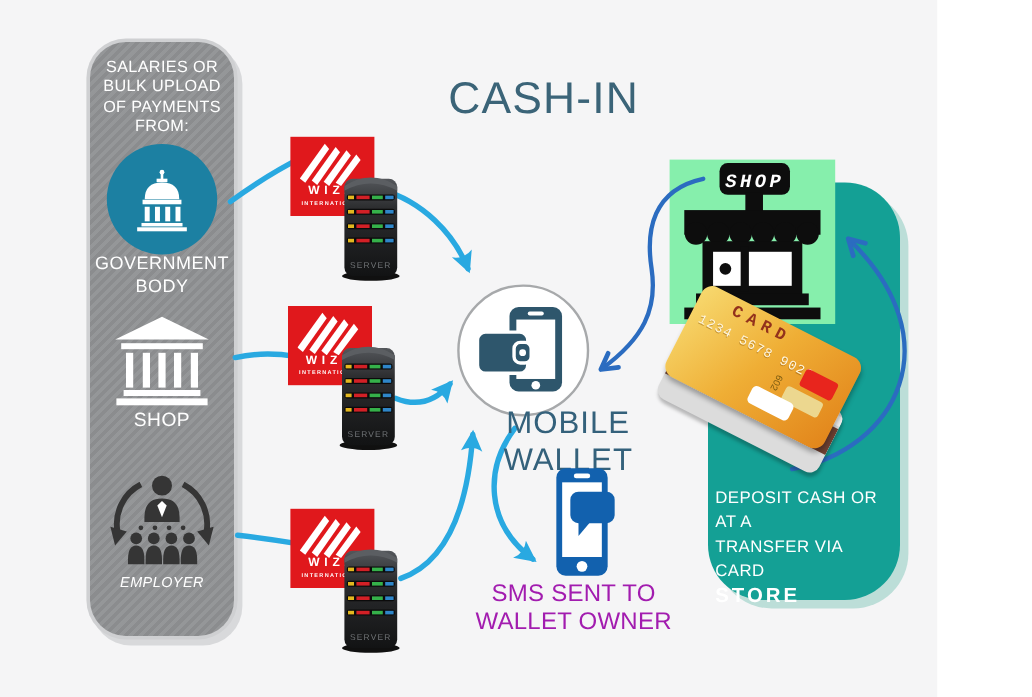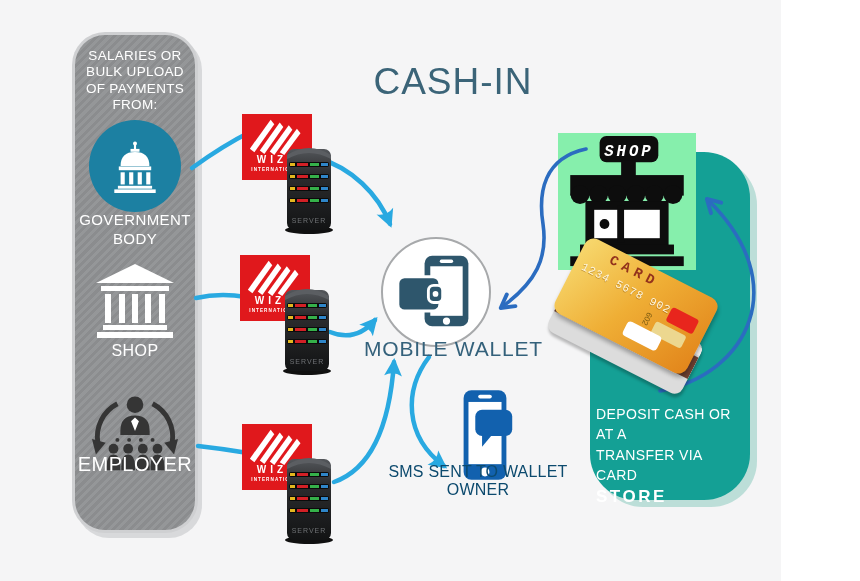--- a/index.html
+++ b/index.html
@@ -21,33 +21,33 @@
   .panel-header{position:absolute;top:13px;left:0;width:100%;text-align:center;color:#fff;
     font-size:13.5px;line-height:1.22;letter-spacing:0.3px;}
   .src-label{position:absolute;left:0;width:100%;text-align:center;color:#fff;font-size:15px;line-height:1.25;letter-spacing:0.4px;}
   .gov-circle{position:absolute;left:14px;top:85px;width:92px;height:92px;border-radius:50%;background:#1c80a2;
     display:flex;align-items:center;justify-content:center;}
 
   
   .title{left:343px;top:61px;width:220px;text-align:center;color:#3b6478;font-size:37px;letter-spacing:1px;}
   .wallet-circle{left:381px;top:237px;width:110px;height:110px;border-radius:50%;background:#fff;
     border:2.5px solid #a7a9ab;box-sizing:border-box;display:flex;align-items:center;justify-content:center;}
-  .wallet-label{left:346px;top:337px;width:215px;text-align:center;color:#34617b;font-size:21px;letter-spacing:0.8px;}
+  .wallet-label{left:366px;top:337px;width:215px;text-align:center;color:#34617b;font-size:26px;letter-spacing:0.8px;}
 
   
   .wizz-group{width:95px;height:122px;}
   .wizz-logo{position:absolute;left:0;top:0;width:70px;height:66px;background:#e0181c;}
   .wizz-brand{position:absolute;left:0;top:40px;width:100%;text-align:center;color:#fff;
     font-size:10px;font-weight:bold;letter-spacing:4px;}
   .wizz-sub{position:absolute;left:0;top:53px;width:100%;text-align:center;color:#fff;
     font-size:4.6px;font-weight:bold;letter-spacing:1.1px;}
   .server-svg{position:absolute;left:41px;top:25px;}
 
   
-  .sms-label{left:368px;top:463px;width:220px;text-align:center;color:#0c4a6e;font-size:16px;font-weight:500;letter-spacing:0.2px;}
+  .sms-label{left:368px;top:484px;width:220px;text-align:center;color:#a21caf;font-size:20px;font-weight:500;letter-spacing:0.2px;}
 
   
   .store-panel{left:590px;top:152px;width:160px;height:348px;border-radius:46px;background:#14a095;
     box-shadow:7px 7px 0 0 #bcded8;}
   .shop-block{left:558px;top:133px;width:138px;height:137px;background:#86efac;font-style:italic;}
   .store-text{left:596px;top:404px;width:148px;color:#fff;font-size:14px;line-height:1.45;letter-spacing:0.4px;}
   .store-word{font-size:17px;font-weight:bold;letter-spacing:2.5px;}
 
   
   .cards{left:548px;top:258px;width:175px;height:135px;}
@@ -203,21 +203,21 @@
       </g>
       <g fill="none" stroke="#353535" stroke-width="5">
         <path d="M30,12 A38,38 0 0 0 10,52"></path>
         <path d="M66,12 A38,38 0 0 1 86,52"></path>
       </g>
       <g fill="#353535">
         <polygon points="4,48 18,52 8,64"></polygon>
         <polygon points="92,48 78,52 88,64"></polygon>
       </g>
     </svg>
-    <div class="src-label" style="top:417px;font-size:20px;">EMPLOYER</div>
+    <div class="src-label" style="top:443px;font-size:12px;font-style:italic;">EMPLOYER</div>
   </div>
 
   <div class="abs layer-content title">CASH-IN</div>
 
   <div class="abs layer-content wizz-group" style="left:242px;top:114px;">
     <div class="wizz-logo">
       <svg class="abs" style="left:5px;top:3px;" width="60" height="38" viewBox="0 0 60 42">
           <use href="#sym-streaks"></use>
         </svg>
       <span class="wizz-brand">WIZZ</span>

